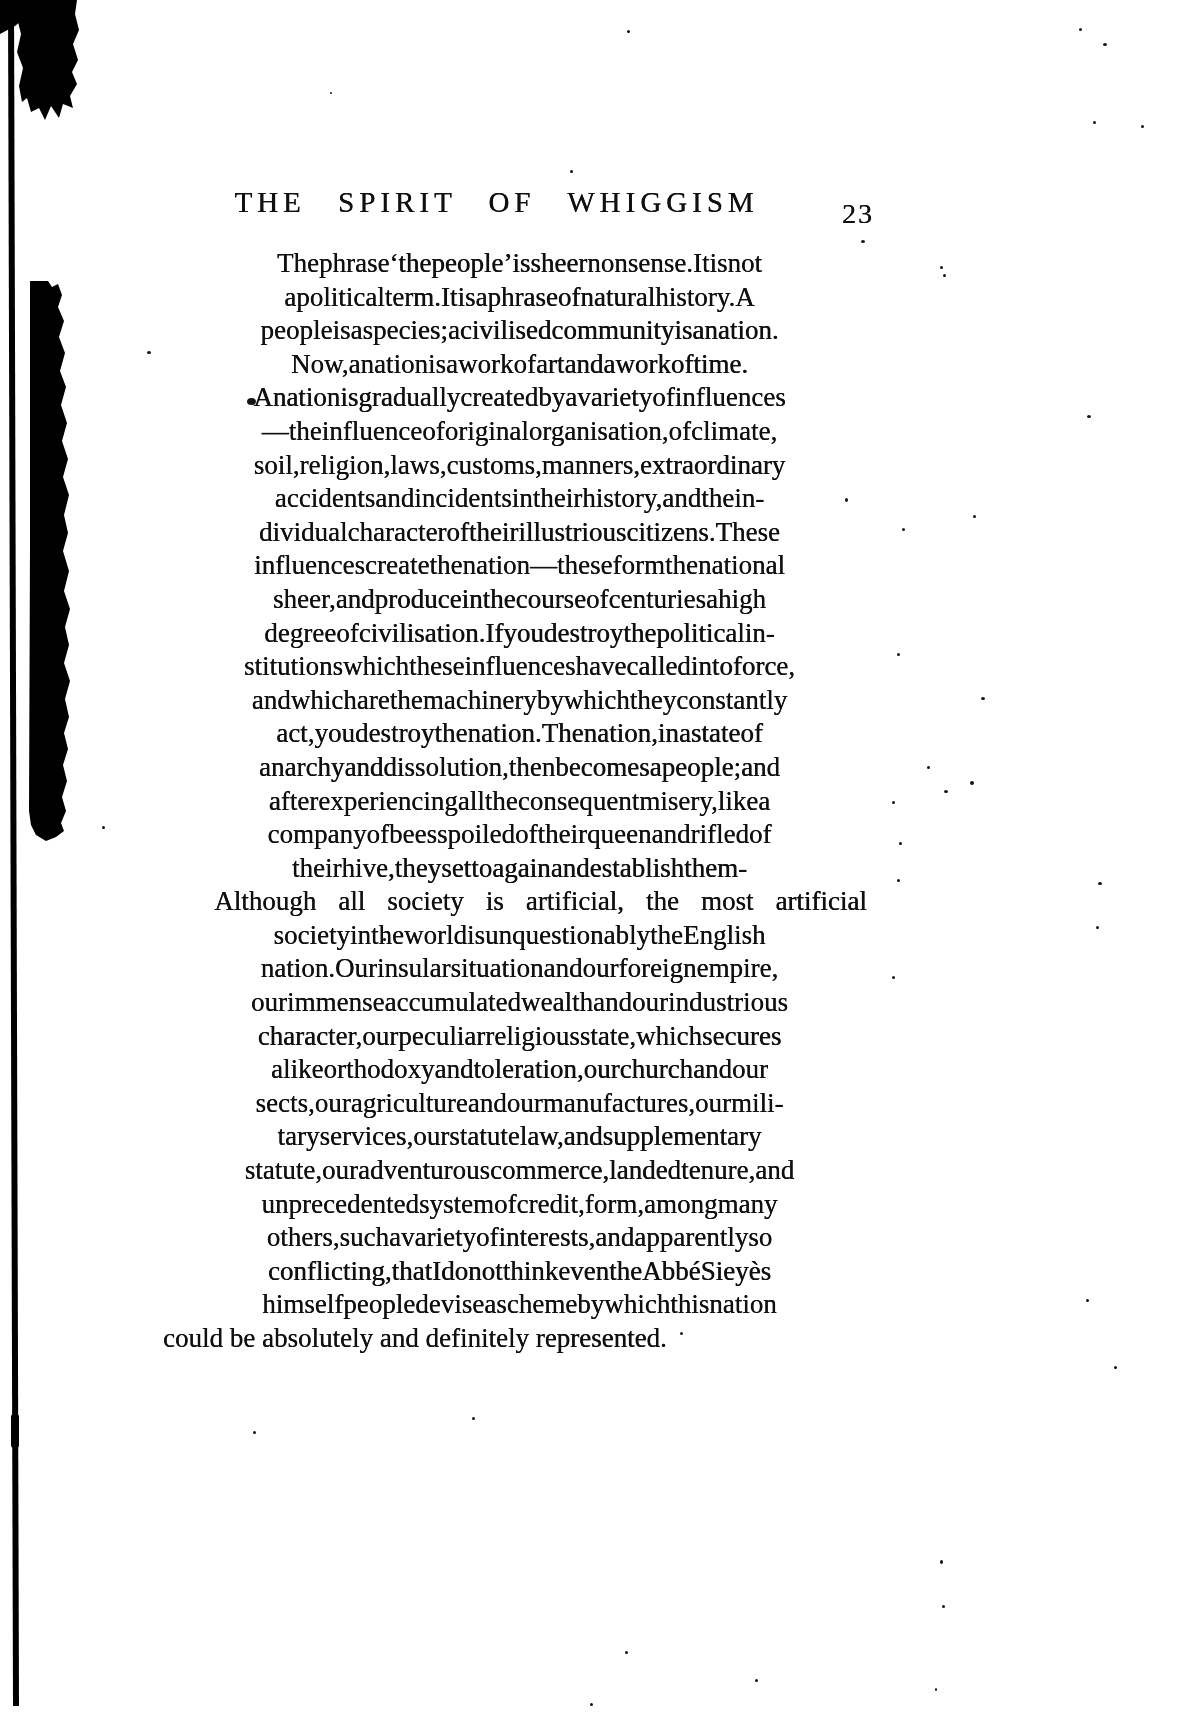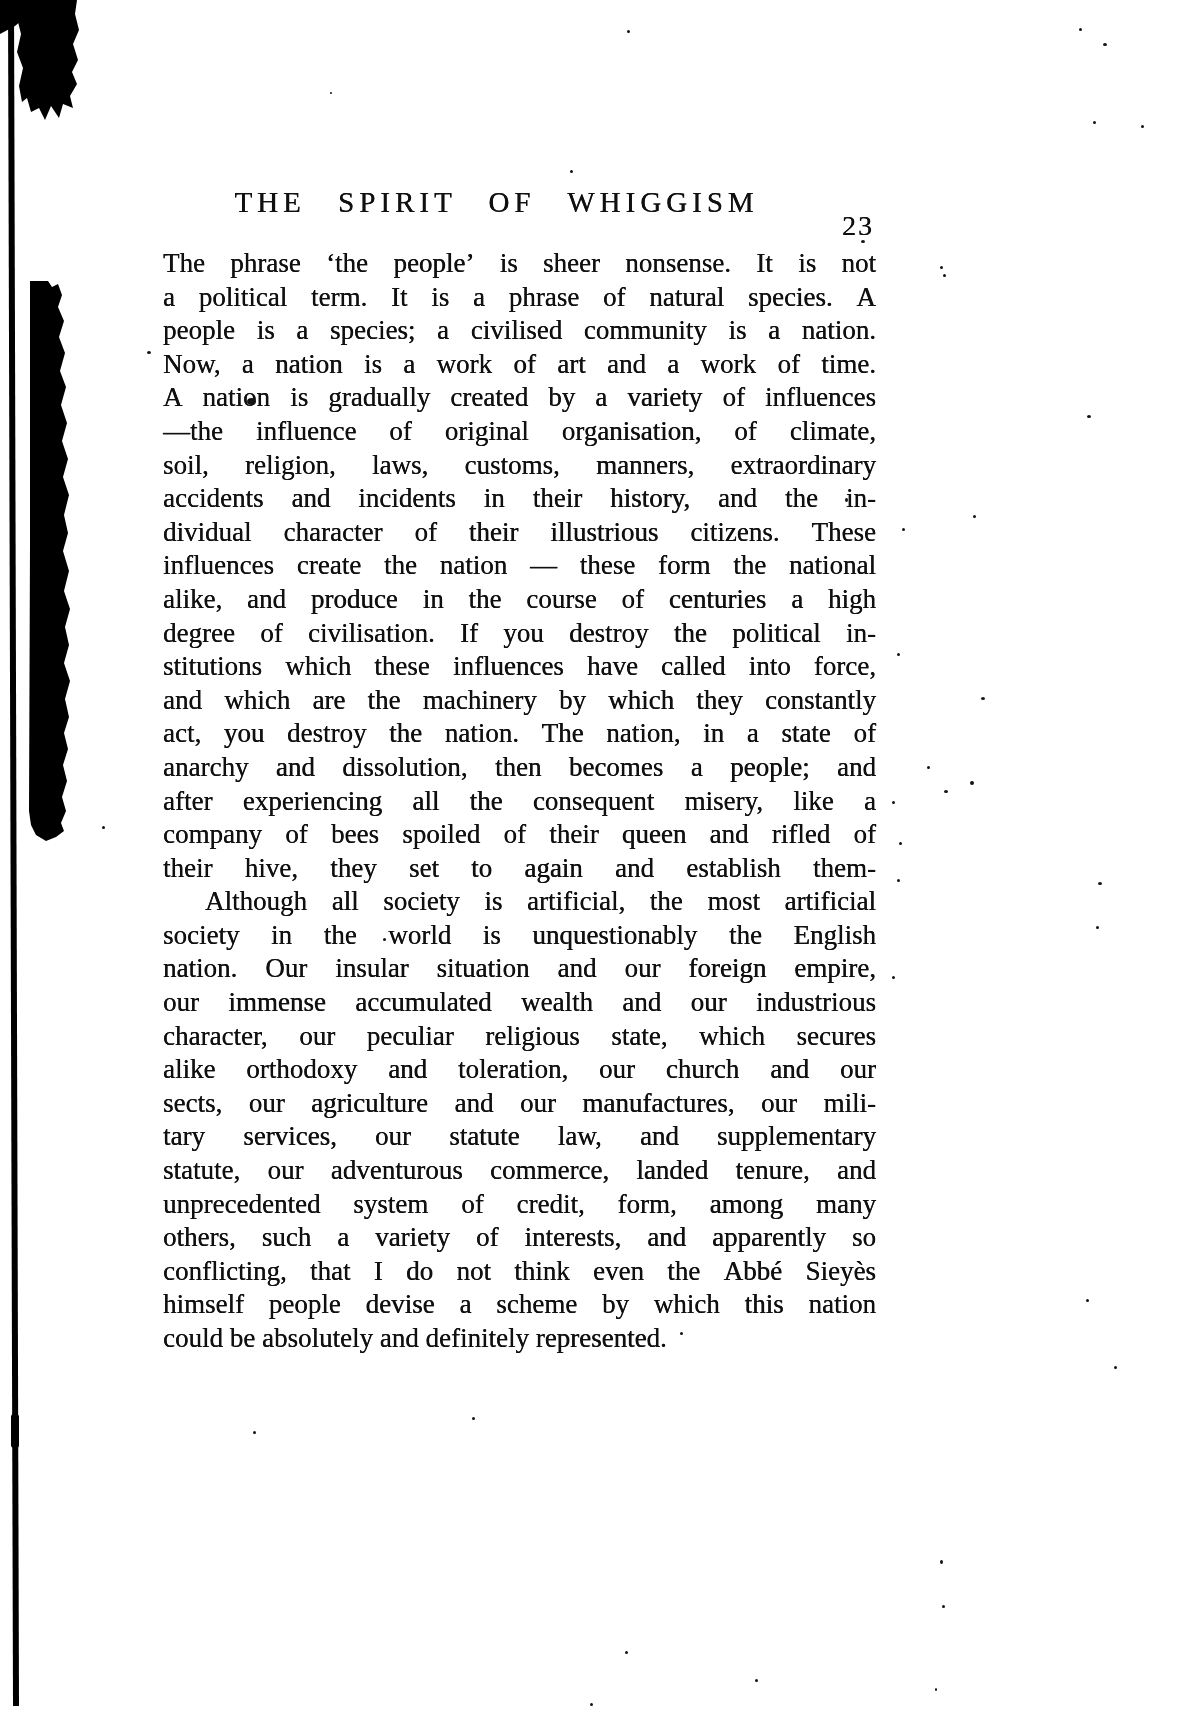--- a/index.html
+++ b/index.html
@@ -51,34 +51,34 @@
   
   .header{position:absolute;left:163px;top:186px;width:713px;height:48px;}
   .title{
     position:absolute;left:0;right:46px;top:0;
     text-align:center;
     font-size:29px;letter-spacing:5px;word-spacing:20px;
     white-space:nowrap;
     text-shadow:0.3px 0 0 currentColor;
   }
   .pageno{
-    position:absolute;right:2px;top:24px;
+    position:absolute;right:2px;top:12px;
     font-size:28px;letter-spacing:2px;
     text-shadow:0.3px 0 0 currentColor;
   }
 
   
   .textblock{position:absolute;left:163px;top:247px;width:713px;}
   .line{
     height:33.6px;line-height:33.6px;
     font-size:27px;
     white-space:nowrap;
     text-shadow:0.3px 0 0 currentColor;
   }
-  .line.just{display:flex;justify-content:space-between;}
+  .line.just{display:flex;justify-content:center;}
   .line.just span{display:inline-block;}
   .line.indent{padding-left:42px;gap:22px;}
 
   
   .speck{position:absolute;background:#141414;border-radius:50%;}
 </style>
 </head>
 <body>
 
 <div class="page">
@@ -110,21 +110,21 @@
       <div class="line just">
         <span>a</span>
         <span>political</span>
         <span>term.</span>
         <span>It</span>
         <span>is</span>
         <span>a</span>
         <span>phrase</span>
         <span>of</span>
         <span>natural</span>
-        <span>species.</span>
+        <span>history.</span>
         <span>A</span>
       </div>
       <div class="line just">
         <span>people</span>
         <span>is</span>
         <span>a</span>
         <span>species;</span>
         <span>a</span>
         <span>civilised</span>
         <span>community</span>
@@ -201,21 +201,21 @@
         <span>create</span>
         <span>the</span>
         <span>nation</span>
         <span>—</span>
         <span>these</span>
         <span>form</span>
         <span>the</span>
         <span>national</span>
       </div>
       <div class="line just">
-        <span>alike,</span>
+        <span>sheer,</span>
         <span>and</span>
         <span>produce</span>
         <span>in</span>
         <span>the</span>
         <span>course</span>
         <span>of</span>
         <span>centuries</span>
         <span>a</span>
         <span>high</span>
       </div>

